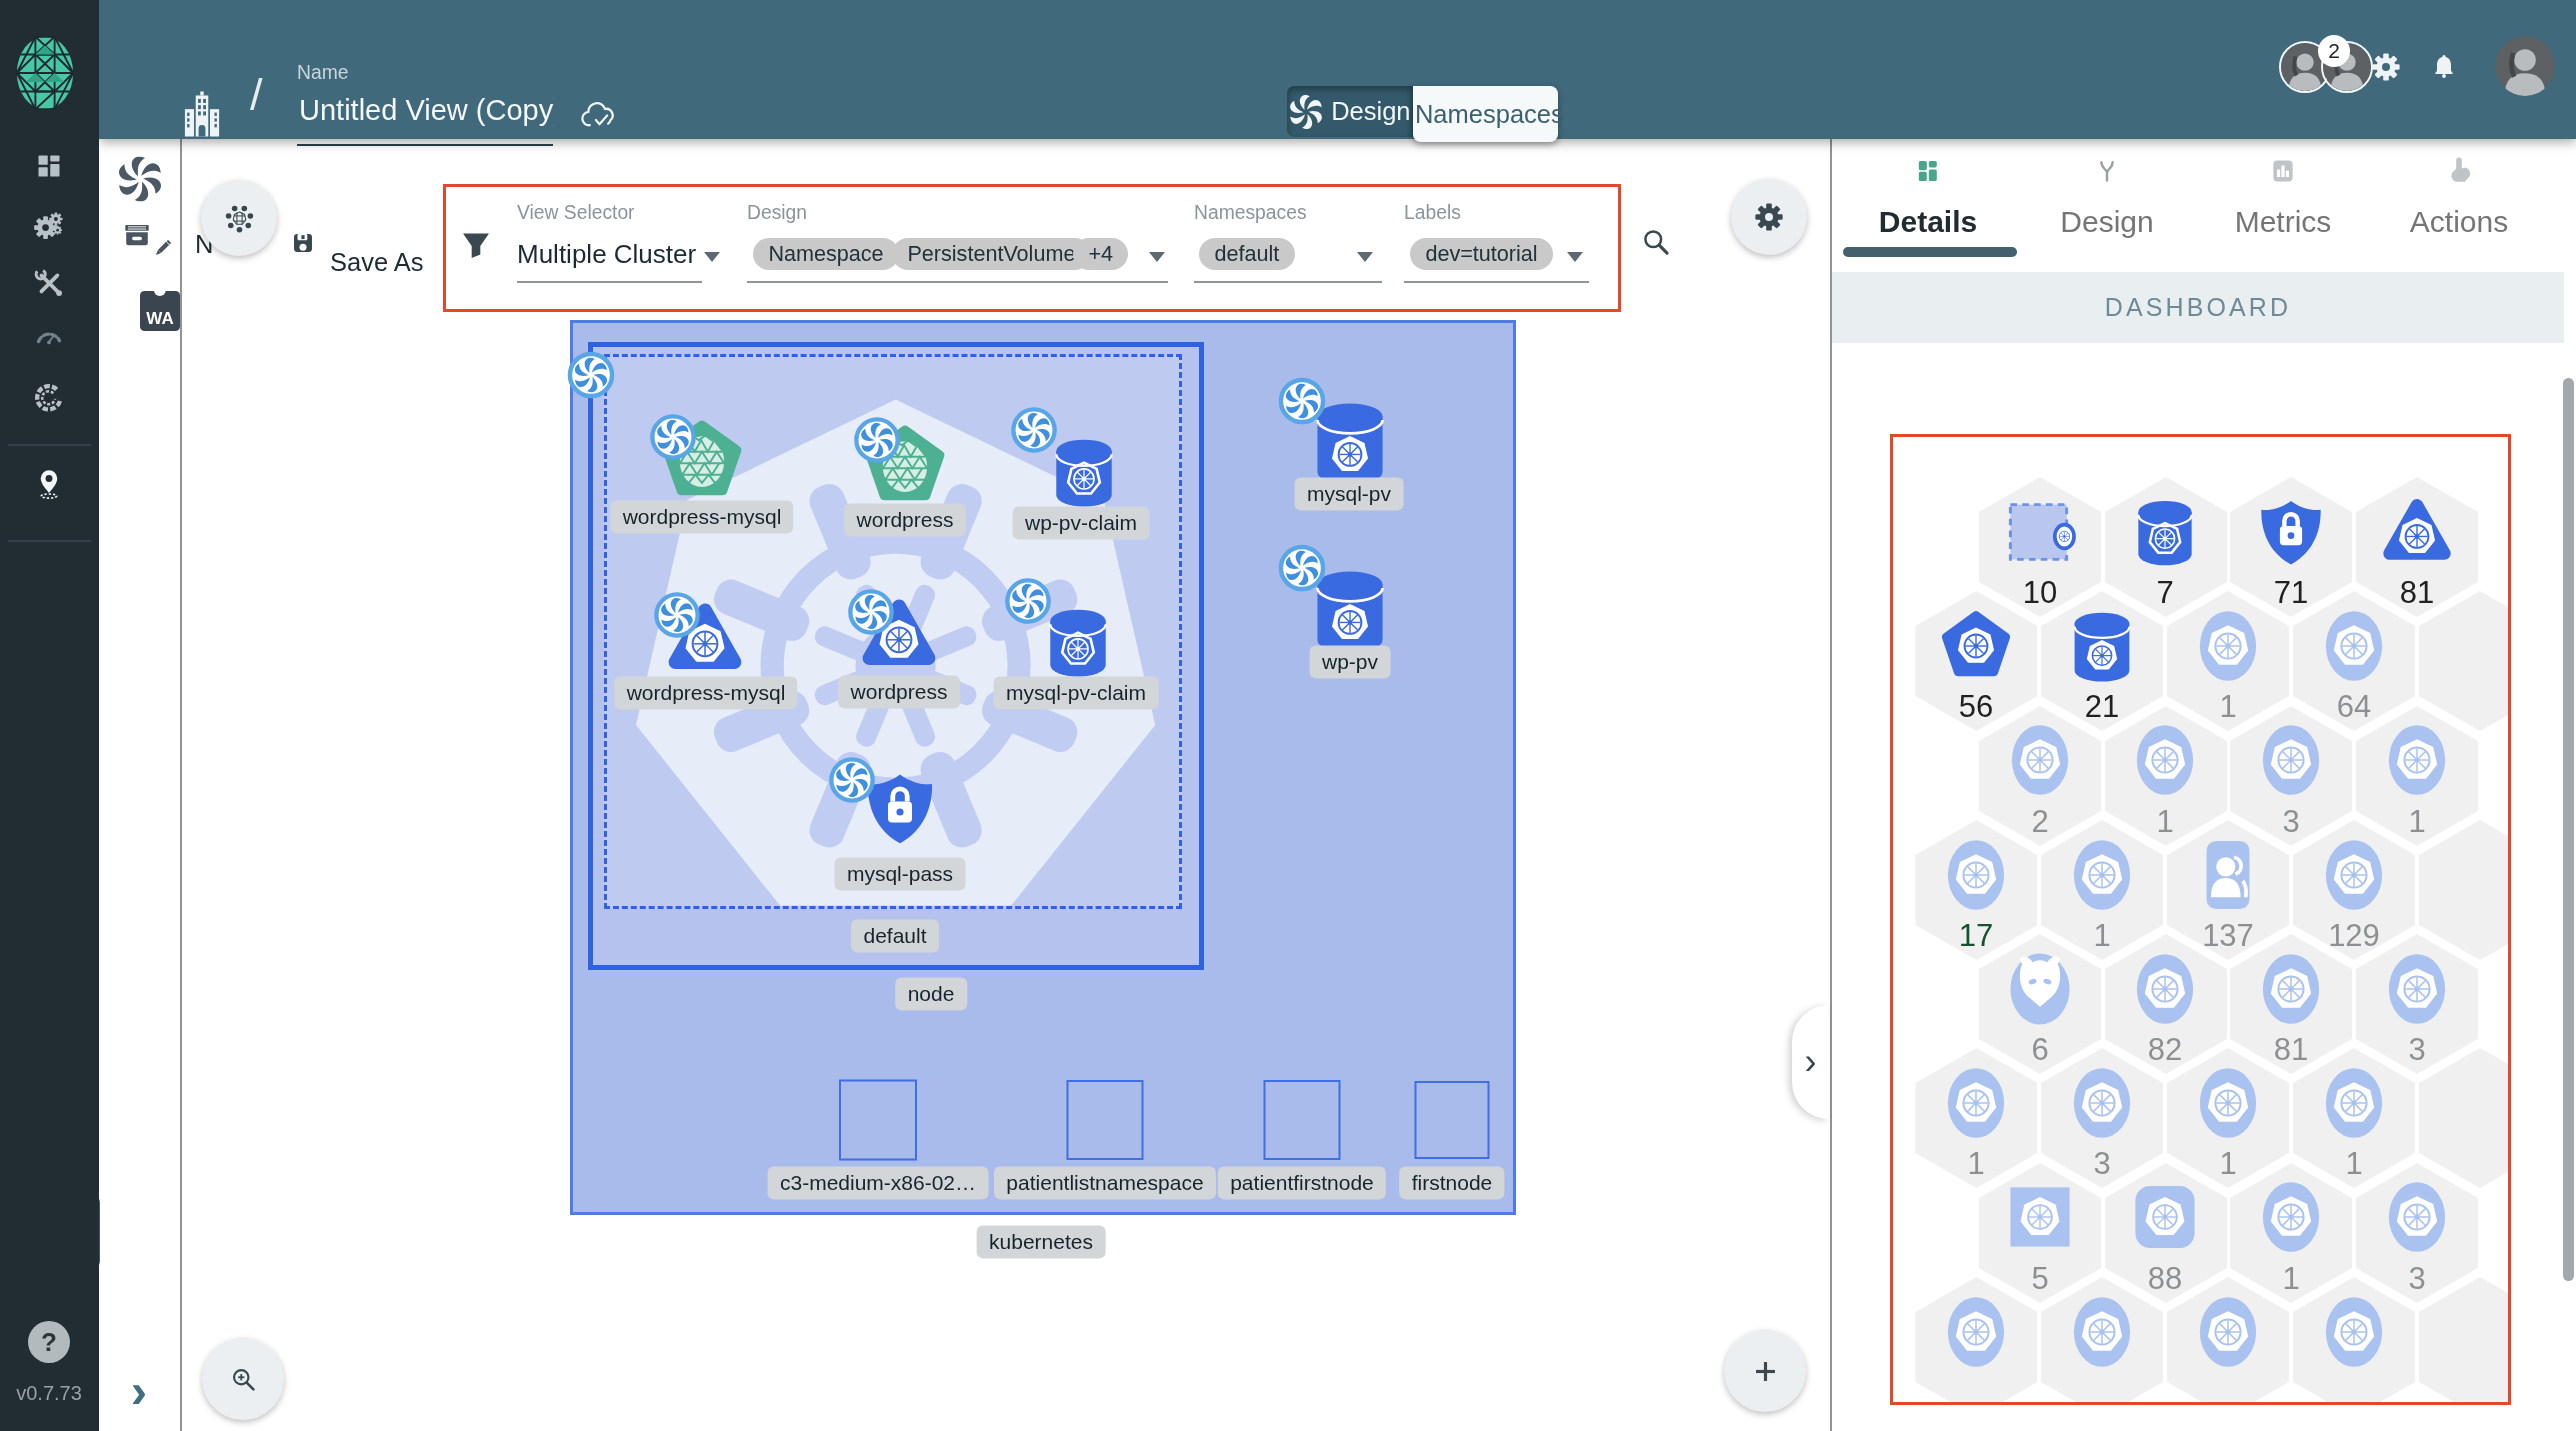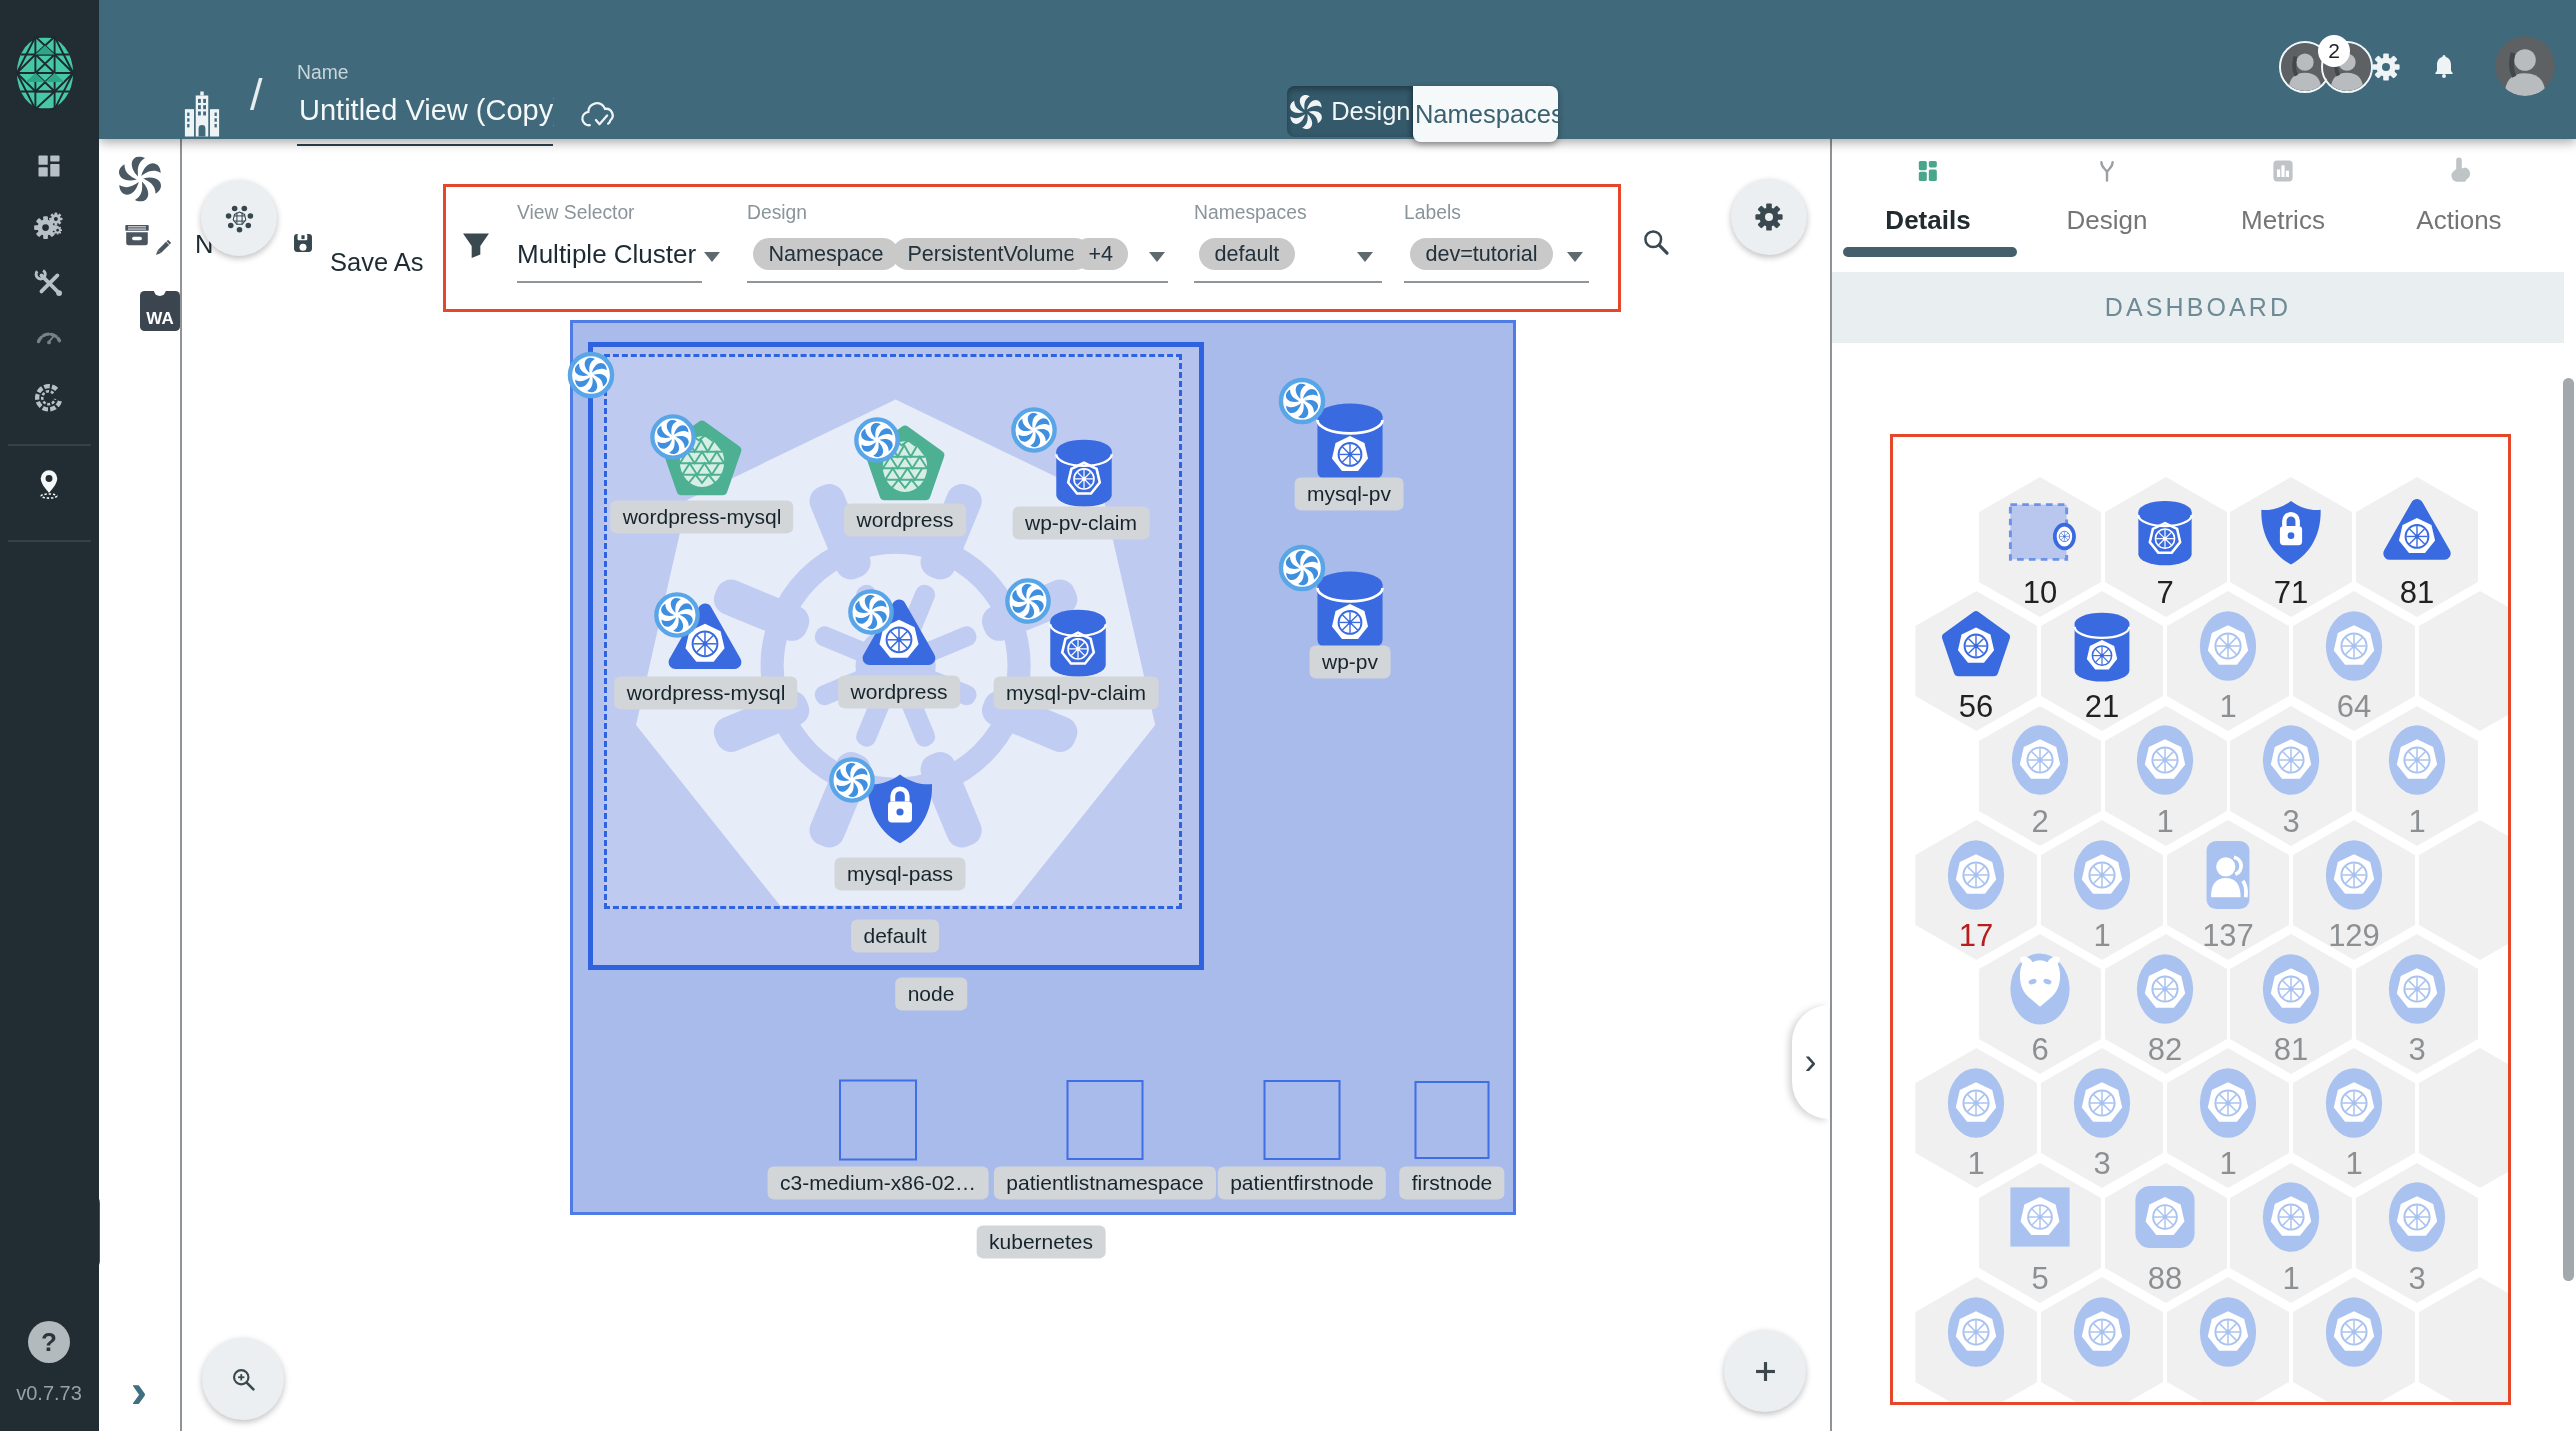--- a/index.html
+++ b/index.html
@@ -71,21 +71,21 @@
   .sq{position:absolute;transform:translate(-50%,-50%);border:2.3px solid #3f6fe2;background:transparent;z-index:10;}
 
   .collapse-pill{position:absolute;left:1792px;top:1005px;width:37px;height:114px;background:#fff;
       border-radius:58px 0 0 58px;box-shadow:-3.1px 1.5px 7.7px rgba(0,0,0,.18);z-index:32;
       display:flex;align-items:center;justify-content:center;color:#37474f;font-size:36px;}
   .teal-chev{position:absolute;left:139px;top:1390px;transform:translate(-50%,-50%);color:#40707f;font-size:49px;font-weight:bold;z-index:22;}
 
   
   .rpanel{position:absolute;left:1832px;top:139px;width:744px;height:1292px;background:#fff;z-index:20;}
   .tab{position:absolute;width:178px;transform:translateX(-50%);text-align:center;cursor:pointer;}
-  .tab .t-label{font-size:26px;color:#757575;margin-top:10.8px;}
+  .tab .t-label{font-size:30px;color:#757575;margin-top:10.8px;}
   .tab.active .t-label{color:#212b30;font-weight:bold;}
   .tab-underline{position:absolute;height:10px;border-radius:5.4px;background:#44606d;}
   .panel-bar{position:absolute;background:#e9eef0;display:flex;align-items:center;justify-content:center;
       color:#6d8a96;font-size:25px;letter-spacing:3.1px;}
   .hexbox{position:absolute;left:1890px;top:434px;width:621px;height:971px;border:3.9px solid #e5472a;
       box-sizing:border-box;overflow:hidden;z-index:21;}
   .hex{position:absolute;width:122px;height:140px;background:#f0f0f1;
       clip-path:polygon(50% 0,100% 25%,100% 75%,50% 100%,0 75%,0 25%);}
   .hex-ico{position:absolute;transform:translate(-50%,-50%);line-height:0;}
   .hex-count{position:absolute;transform:translateX(-50%);font-size:31px;text-align:center;}
@@ -754,21 +754,21 @@
         <circle r="3.4" fill="#a9c2f0"></circle>
         <line x1="0" y1="0" x2="16.0" y2="0.0" stroke="#a9c2f0" stroke-width="2.0"></line>
         <line x1="0" y1="0" x2="11.3" y2="11.3" stroke="#a9c2f0" stroke-width="2.0"></line>
         <line x1="0" y1="0" x2="0.0" y2="16.0" stroke="#a9c2f0" stroke-width="2.0"></line>
         <line x1="0" y1="0" x2="-11.3" y2="11.3" stroke="#a9c2f0" stroke-width="2.0"></line>
         <line x1="0" y1="0" x2="-16.0" y2="0.0" stroke="#a9c2f0" stroke-width="2.0"></line>
         <line x1="0" y1="0" x2="-11.3" y2="-11.3" stroke="#a9c2f0" stroke-width="2.0"></line>
         <line x1="0" y1="0" x2="-0.0" y2="-16.0" stroke="#a9c2f0" stroke-width="2.0"></line>
         <line x1="0" y1="0" x2="11.3" y2="-11.3" stroke="#a9c2f0" stroke-width="2.0"></line>
       </svg></span>
-    <div class="hex-count" style="left: 83px; top: 481px; color: #b91c1c;">17</div>
+    <div class="hex-count" style="left: 83px; top: 481px; color: #14532d;">17</div>
     <div class="hex" style="left: 148px; top: 383px;"></div>
     <span class="hex-ico" style="left: 209px; top: 438px; width: 74px; height: 74px; display: inline-block;"><svg viewBox="-50 -50 100 100" width="100%" height="100%">
         <ellipse rx="38" ry="47" fill="#a9c2f0"></ellipse>
         <polygon points="0.0,-28.0 21.9,-17.5 27.3,6.2 12.1,25.2 -12.1,25.2 -27.3,6.2 -21.9,-17.5" fill="#fff"></polygon>
         <circle r="17" fill="none" stroke="#a9c2f0" stroke-width="2.7"></circle>
         <circle r="3.4" fill="#a9c2f0"></circle>
         <line x1="0" y1="0" x2="16.0" y2="0.0" stroke="#a9c2f0" stroke-width="2.0"></line>
         <line x1="0" y1="0" x2="11.3" y2="11.3" stroke="#a9c2f0" stroke-width="2.0"></line>
         <line x1="0" y1="0" x2="0.0" y2="16.0" stroke="#a9c2f0" stroke-width="2.0"></line>
         <line x1="0" y1="0" x2="-11.3" y2="11.3" stroke="#a9c2f0" stroke-width="2.0"></line>

